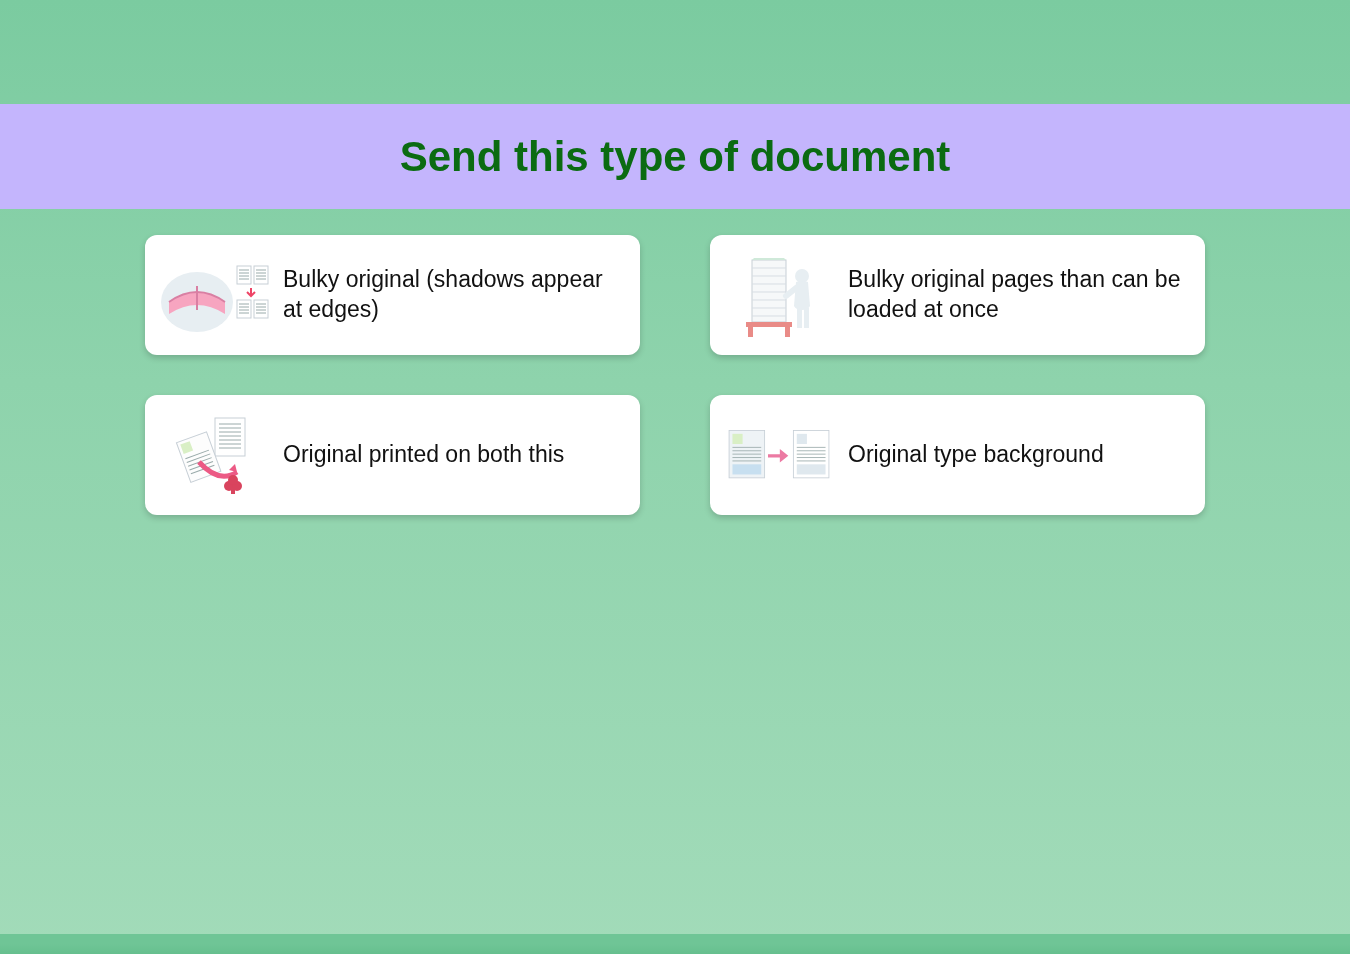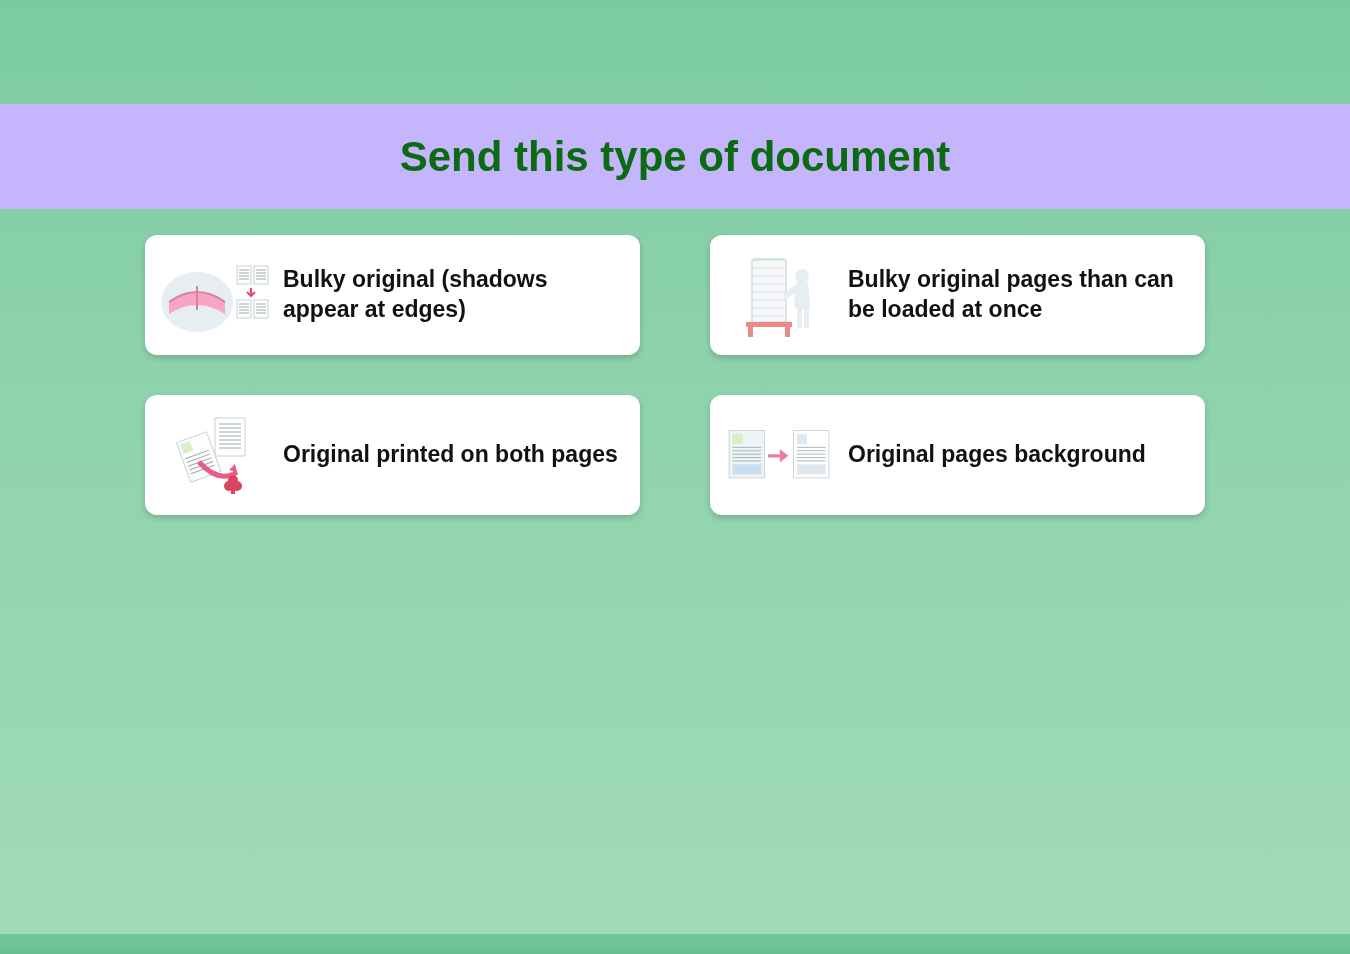--- a/index.html
+++ b/index.html
@@ -2,21 +2,21 @@
 <html><head>
 <meta charset="utf-8">
 <style>
   html,body{margin:0;padding:0;width:1350px;height:954px;font-family:Arial,Helvetica,sans-serif;}
   body{background:linear-gradient(180deg,#7bcba0 0%,#8ed3ac 40%,#a2dbb9 100%);position:relative;overflow:hidden;}
   .header-band{position:absolute;top:75px;left:0;right:0;height:105px;background:#c4b5fd;display:flex;align-items:center;justify-content:center;margin-top:29px;}
   .header-band h1{margin:0;font-size:42px;font-weight:bold;color:#0b6b12;}
   .cards{position:absolute;top:235px;left:0;right:0;display:grid;grid-template-columns:repeat(2,495px);column-gap:70px;row-gap:40px;justify-content:center;}
   .card{background:#ffffff;border-radius:12px;box-shadow:0 3px 6px rgba(0,0,0,0.18);display:flex;align-items:center;padding:14px 20px 14px 14px;min-height:92px;cursor:pointer;}
   .card .icon{width:110px;height:86px;flex:0 0 110px;display:flex;align-items:center;justify-content:center;margin-right:14px;}
-  .card .label{font-size:23px;font-weight:bold;color:#111;line-height:1.3;}
+  .card .label{font-size:23px;font-weight:normal;color:#111;line-height:1.3;}
   .footer-strip{position:absolute;bottom:0;left:0;right:0;height:20px;background:linear-gradient(180deg,#6fc596 0%,#6fc596 50%,#66bf8e 100%);}
   
   .tiny-text line{stroke:#9aa;stroke-width:1;}
 </style>
 </head>
 <body>
 
 <div class="header-band">
   <h1>Send this type of document</h1>
 </div>
@@ -121,21 +121,21 @@
 
         <path d="M40 50 Q60 72 78 60" fill="none" stroke="#ec5a85" stroke-width="5"></path>
         <path d="M78 60 L70 58 L76 52 Z" fill="#ec5a85"></path>
 
         <circle cx="70" cy="74" r="5" fill="#d9445e"></circle>
         <circle cx="78" cy="74" r="5" fill="#d9445e"></circle>
         <circle cx="74" cy="68" r="5" fill="#d9445e"></circle>
         <rect x="72" y="76" width="4" height="6" fill="#d9445e"></rect>
       </svg>
     </span>
-    <span class="label">Original printed on both pages</span>
+    <span class="label">Original printed on both this</span>
   </div>
 
   <div class="card">
     <span class="icon">
       <svg viewBox="0 0 130 86" width="130" height="86">
 
         <rect x="6" y="14" width="42" height="56" fill="#eef3f6" stroke="#c7cfd6"></rect>
         <rect x="10" y="18" width="12" height="12" fill="#d9efc5"></rect>
         <rect x="10" y="54" width="34" height="12" fill="#c7dff0"></rect>
         <g class="tiny-text">
@@ -153,18 +153,18 @@
         <rect x="86" y="54" width="34" height="12" fill="#dfe8ee"></rect>
         <g class="tiny-text">
           <line x1="86" y1="34" x2="120" y2="34"></line>
             <line x1="86" y1="38" x2="120" y2="38"></line>
             <line x1="86" y1="42" x2="120" y2="42"></line>
           <line x1="86" y1="46" x2="120" y2="46"></line>
             <line x1="86" y1="50" x2="120" y2="50"></line>
         </g>
       </svg>
     </span>
-    <span class="label">Original pages background</span>
+    <span class="label">Original type background</span>
   </div>
 
 </div>
 
 <div class="footer-strip"></div>
 
 </body></html>

